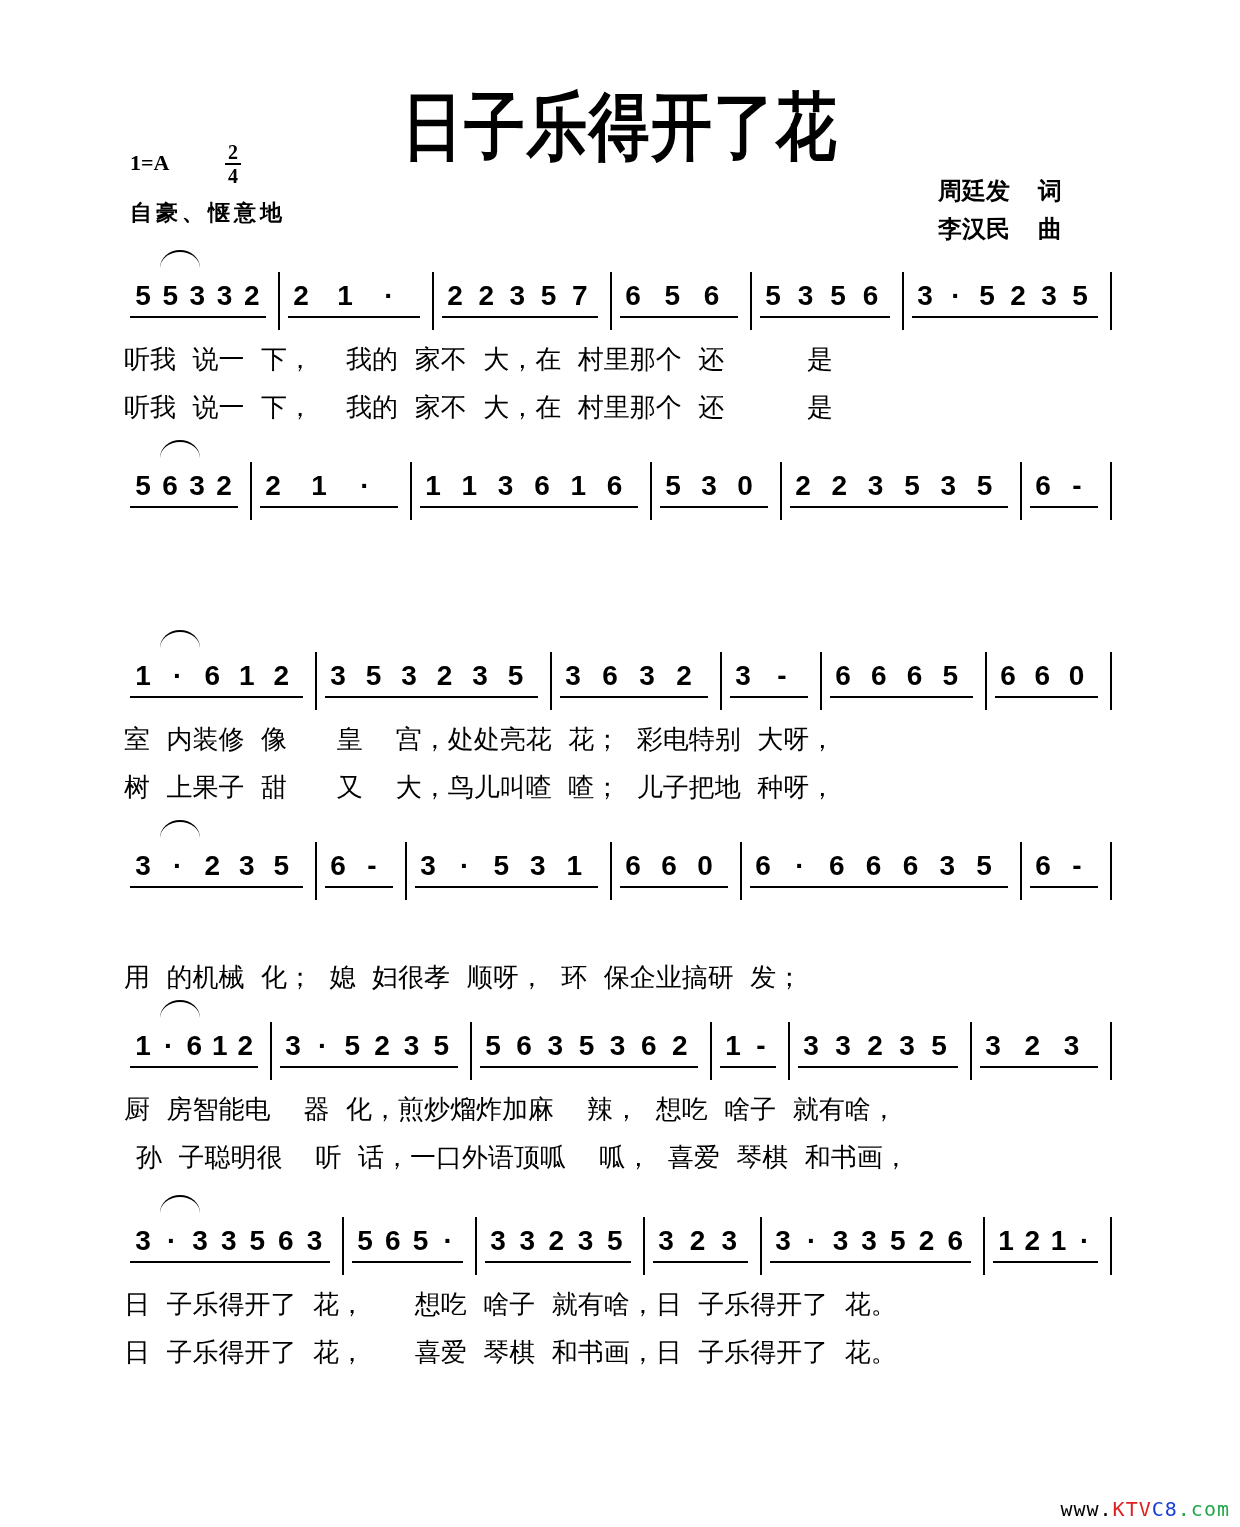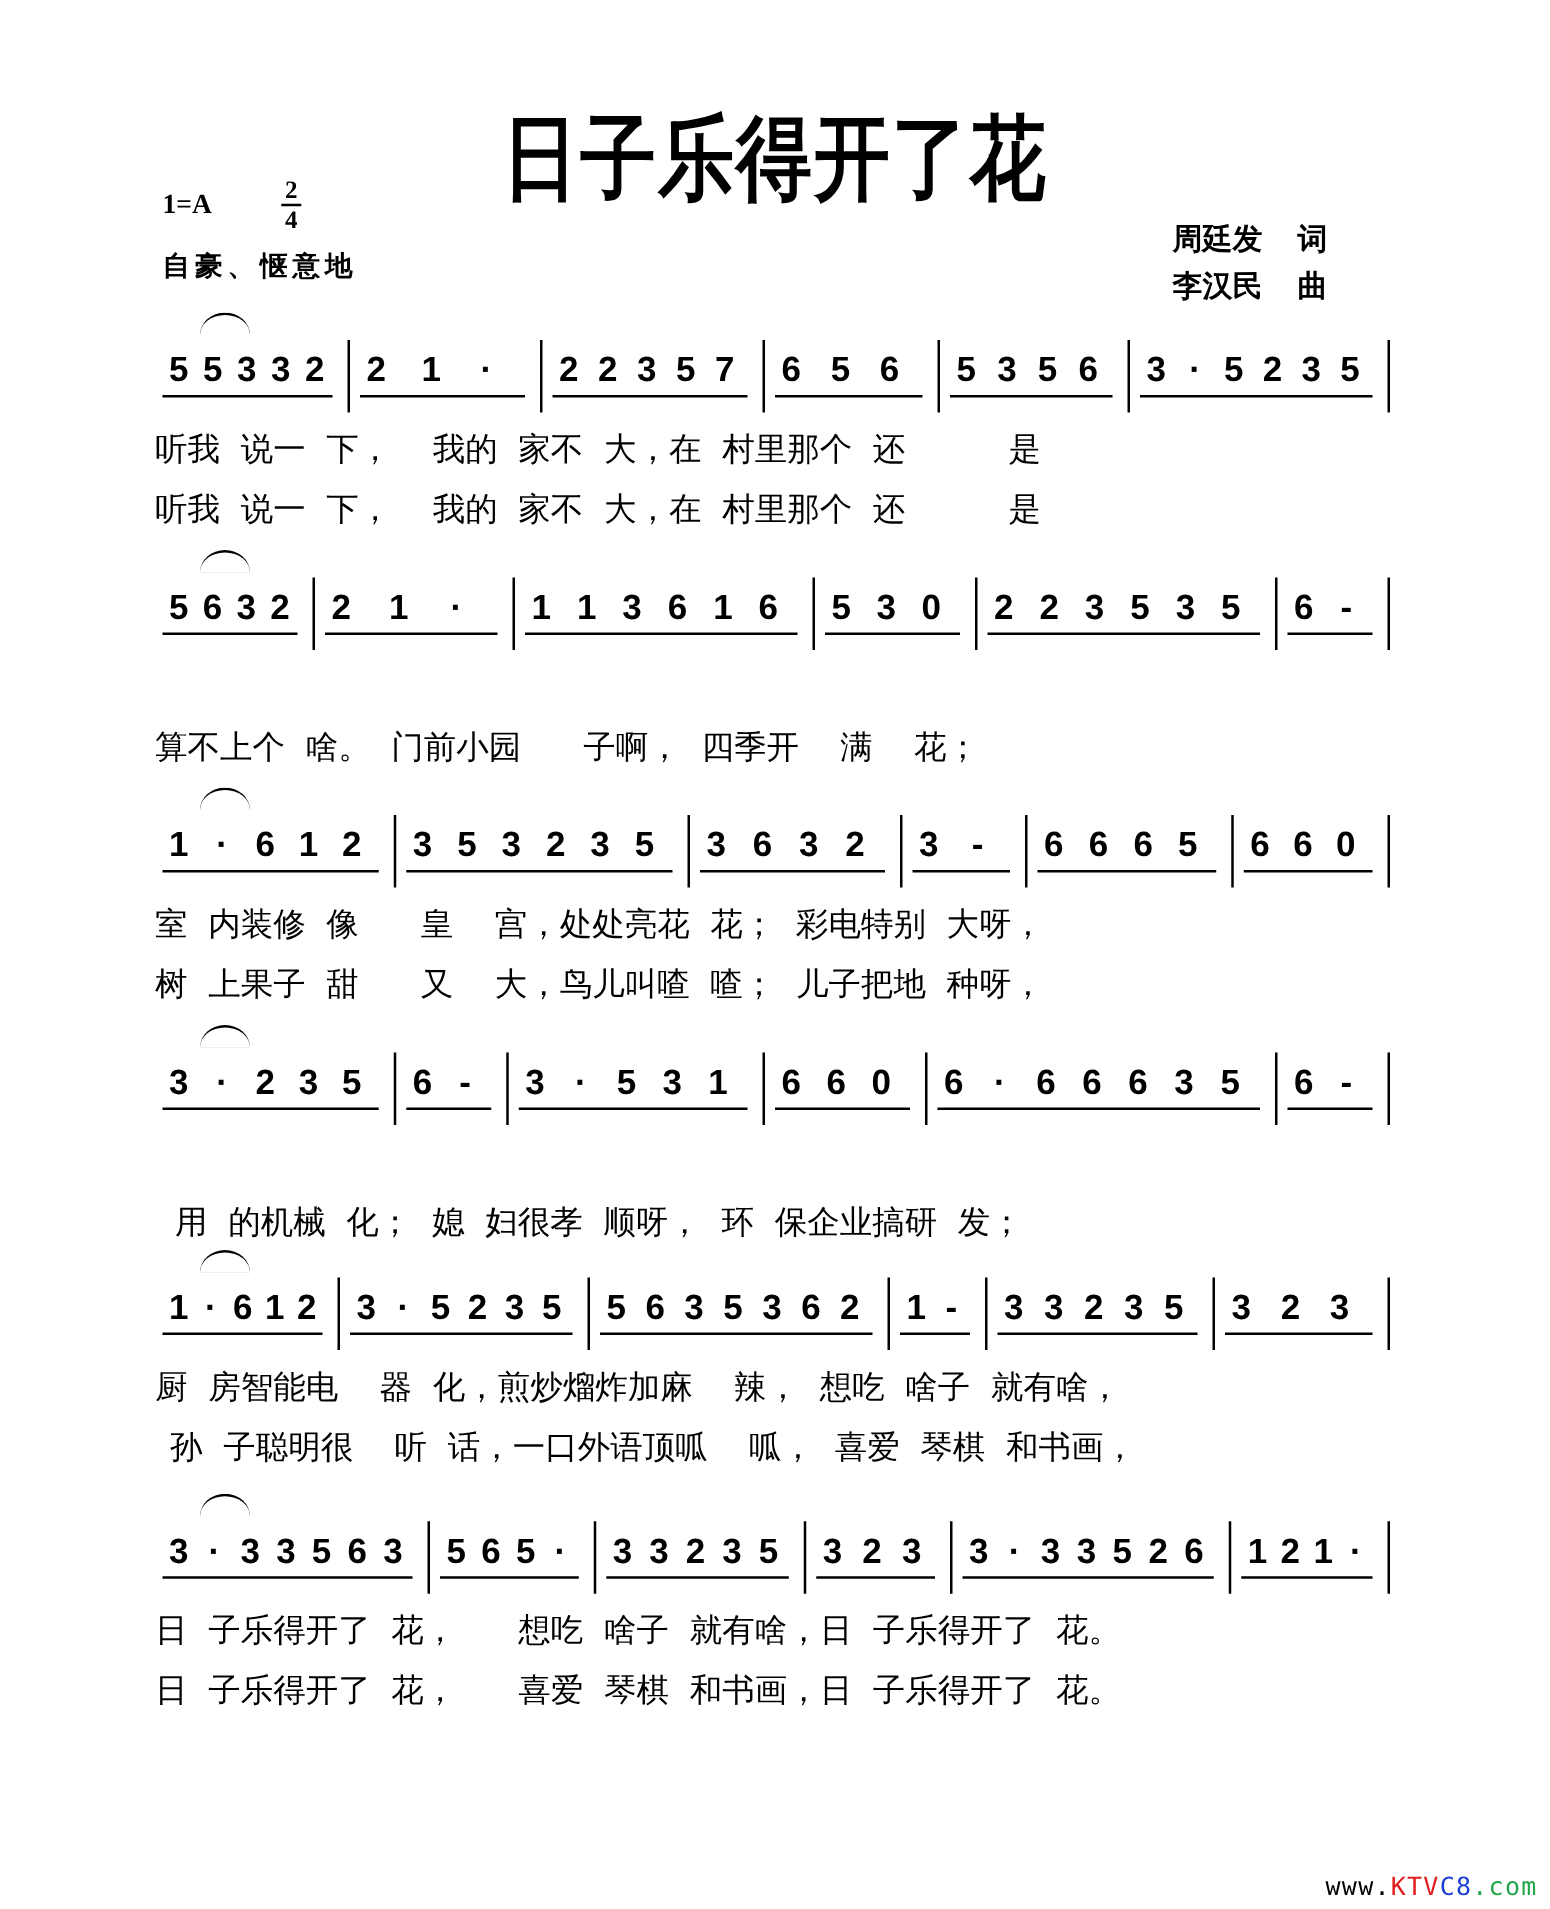--- a/index.html
+++ b/index.html
@@ -125,21 +125,20 @@
         <span class="note" style="left: 817.333px;">3</span>
         <span class="note" style="left: 853.667px;">5</span>
         <div class="ul1" style="left: 670px; width: 218px; top: 44px;"></div>
         <div class="barline" style="left: 900px;"></div>
         <span class="note" style="left: 912px;">6</span>
         <span class="note" style="left: 946px;">-</span>
         <div class="ul1" style="left: 910px; width: 68px; top: 44px;"></div>
         <div class="barline" style="left: 990px;"></div>
       </div>
       <div class="slur" style="left: 40px; width: 40px; top: 0px;"></div>
-      <div class="lyric lyr2" style="left: 4px;">算不上个  啥。  门前小园      子啊，  四季开    满    花；</div>
     </div>
     <div class="system" style="top: 630px;">
       <div class="notes">
         <span class="note" style="left: 12px;">1</span>
         <span class="note" style="left: 46.6px;">·</span>
         <span class="note" style="left: 81.2px;">6</span>
         <span class="note" style="left: 115.8px;">1</span>
         <span class="note" style="left: 150.4px;">2</span>
         <div class="ul1" style="left: 10px; width: 173px; top: 44px;"></div>
         <div class="barline" style="left: 195px;"></div>
@@ -210,21 +209,21 @@
         <span class="note" style="left: 816.286px;">3</span>
         <span class="note" style="left: 853.143px;">5</span>
         <div class="ul1" style="left: 630px; width: 258px; top: 44px;"></div>
         <div class="barline" style="left: 900px;"></div>
         <span class="note" style="left: 912px;">6</span>
         <span class="note" style="left: 946px;">-</span>
         <div class="ul1" style="left: 910px; width: 68px; top: 44px;"></div>
         <div class="barline" style="left: 990px;"></div>
       </div>
       <div class="slur" style="left: 40px; width: 40px; top: 0px;"></div>
-      <div class="lyric lyr2" style="left: 20px;">用  的机械  化；  媳  妇很孝  顺呀，  环  保企业搞研  发；</div>
+      <div class="lyric lyr2" style="left: 4px;">用  的机械  化；  媳  妇很孝  顺呀，  环  保企业搞研  发；</div>
     </div>
     <div class="system" style="top: 1000px;">
       <div class="notes">
         <span class="note" style="left: 12px;">1</span>
         <span class="note" style="left: 37.6px;">·</span>
         <span class="note" style="left: 63.2px;">6</span>
         <span class="note" style="left: 88.8px;">1</span>
         <span class="note" style="left: 114.4px;">2</span>
         <div class="ul1" style="left: 10px; width: 128px; top: 44px;"></div>
         <div class="barline" style="left: 150px;"></div>

